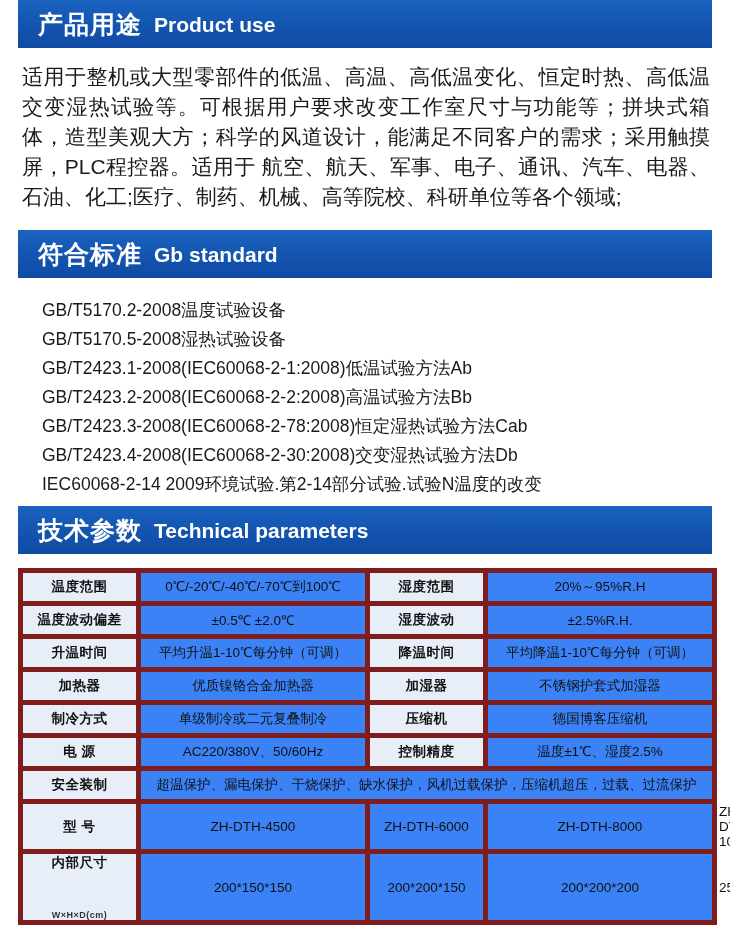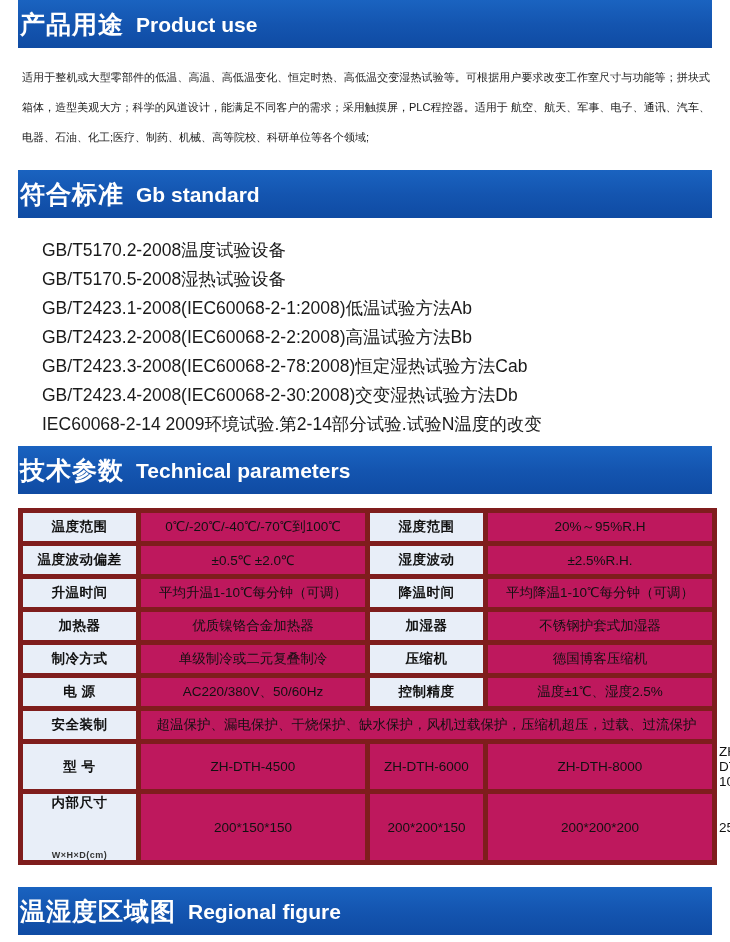--- a/index.html
+++ b/index.html
@@ -12,40 +12,40 @@
   }
   .page { width: 730px; height: 942px; position: relative; }
 
   
   .section-bar {
     margin: 0 18px;
     height: 48px;
     background: linear-gradient(to bottom, #1a63c0 0%, #1455b0 50%, #0f4ba3 100%);
     display: flex;
     align-items: center;
-    padding-left: 2px;
+    padding-left: 20px;
     color: #ffffff;
   }
   .section-bar .cn {
     font-size: 25px;
     font-weight: bold;
     letter-spacing: 1px;
     line-height: 1;
   }
   .section-bar .en {
     font-size: 21px;
     margin-left: 12px;
     font-weight: bold;
     line-height: 1;
   }
 
   
   .para {
     margin: 14px 20px 0 22px;
-    font-size: 11px;
+    font-size: 21px;
     line-height: 30px;
     color: #1a1a1a;
     text-align: justify;
   }
 
   
   .std-list {
     margin: 18px 0 0 42px;
     font-size: 17.5px;
     line-height: 29px;
@@ -69,21 +69,21 @@
     vertical-align: middle;
     padding: 0 2px;
   }
   td.lbl {
     background: #e8eef8;
     color: #1a3f8f;
     font-weight: bold;
     font-size: 14.5px;
     letter-spacing: 0.5px;
   }
-  td.val { background: #be185d; }
+  td.val { background: #3b82f6; }
   .sub { font-size: 9px; color: #333; display:block; line-height: 10px; margin-top: 38px; }
 </style>
 </head>
 <body>
 
 <div class="page">
 
   <div class="section-bar">
     <span class="cn">产品用途</span>
     <span class="en">Product use</span>

